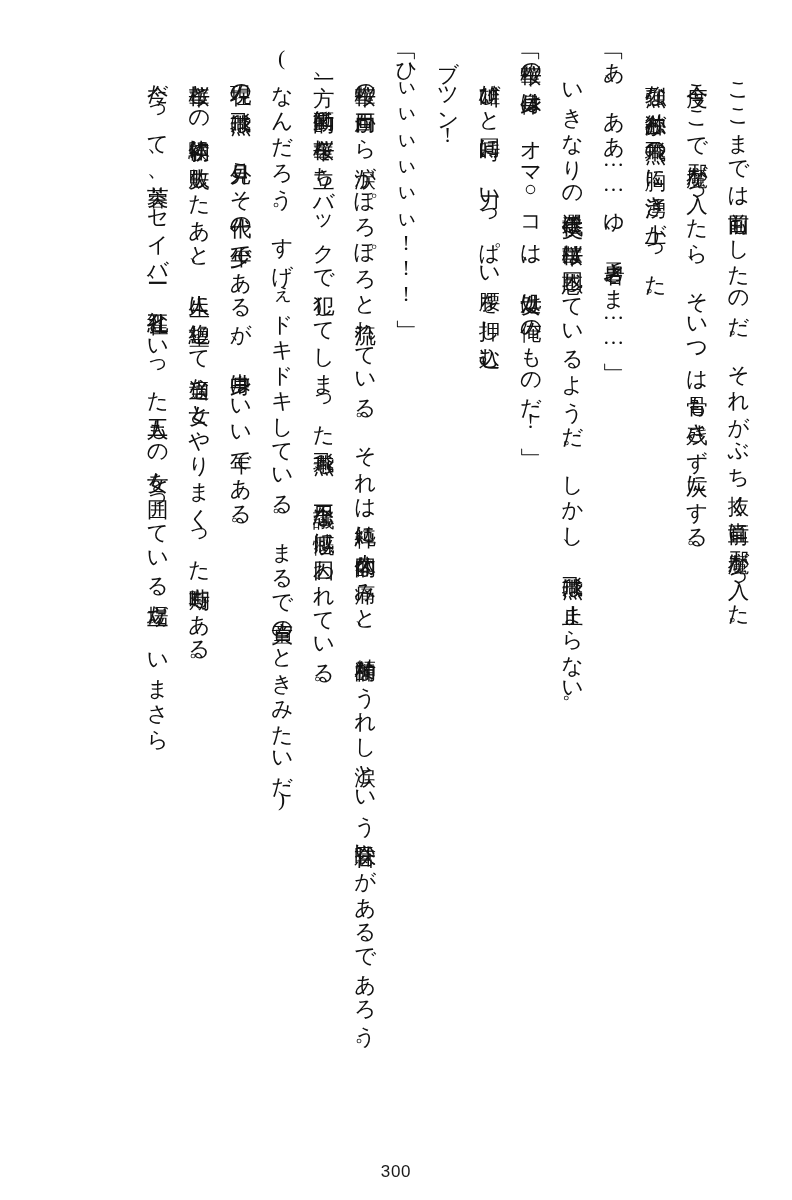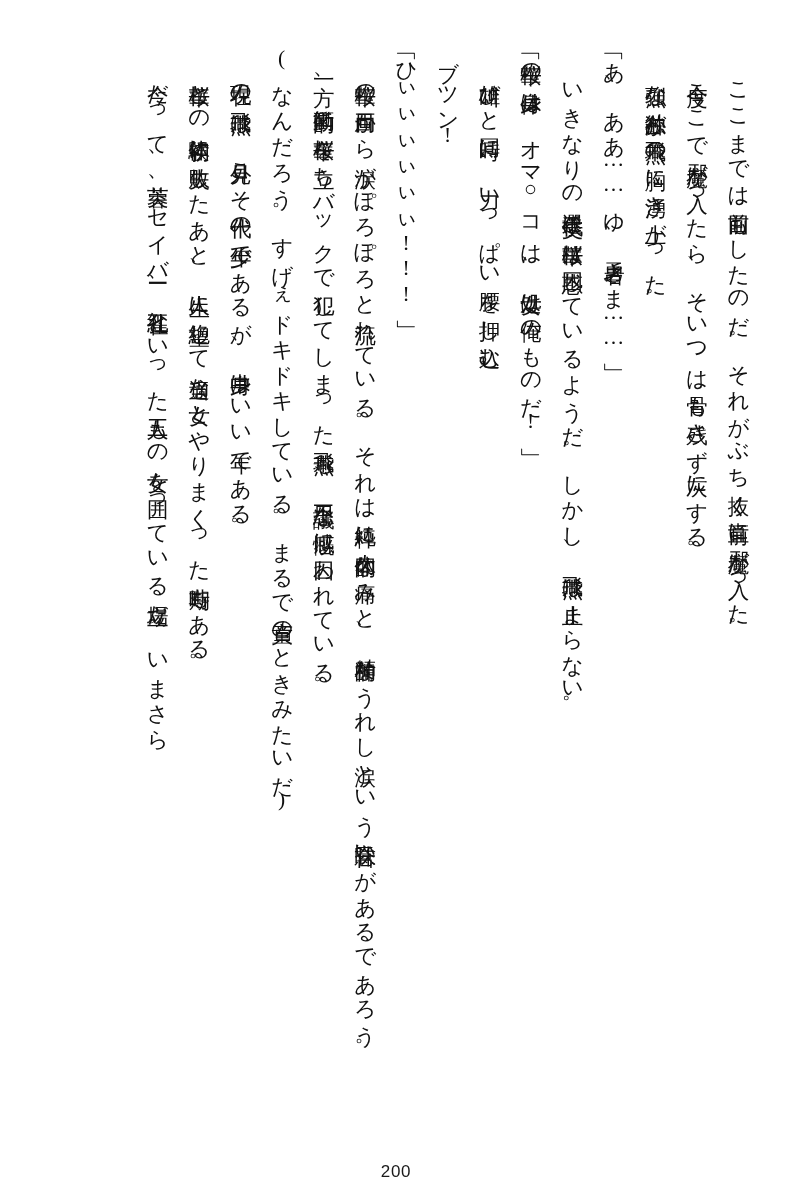--- a/index.html
+++ b/index.html
@@ -74,15 +74,15 @@
     <p class="para noindent">ブツン!</p>
     <p class="para noindent">「ひぃぃぃぃぃぃ!!!」</p>
     <p class="para">桜華の両目から涙がぽろぽろと流れている。それは純粋に肉体的な痛みと、精神的なうれし涙という意味合いがあるであろう。</p>
     <p class="para">一方、衝動的に桜華を立ちバックで犯してしまった飛燕も、不思議な感慨に囚われている。</p>
     <p class="para noindent">(なんだろう。すげぇドキドキしている。まるで童貞のときみたいだ)</p>
     <p class="para">現在の飛燕は、外見こそ十代の少年であるが、中身はいい年である。</p>
     <p class="para">桜華との初体験に失敗したあと、人生に絶望して適当な女とやりまくった時期もある。</p>
     <p class="para">今だって、芙蓉、セイバー、紅孔雀といった三人もの女を囲っている立場だ。いまさら</p>
   </div>
 
-  <div class="page-number">200</div>
+  <div class="page-number">300</div>
 
 </div>
 
 </body></html>

